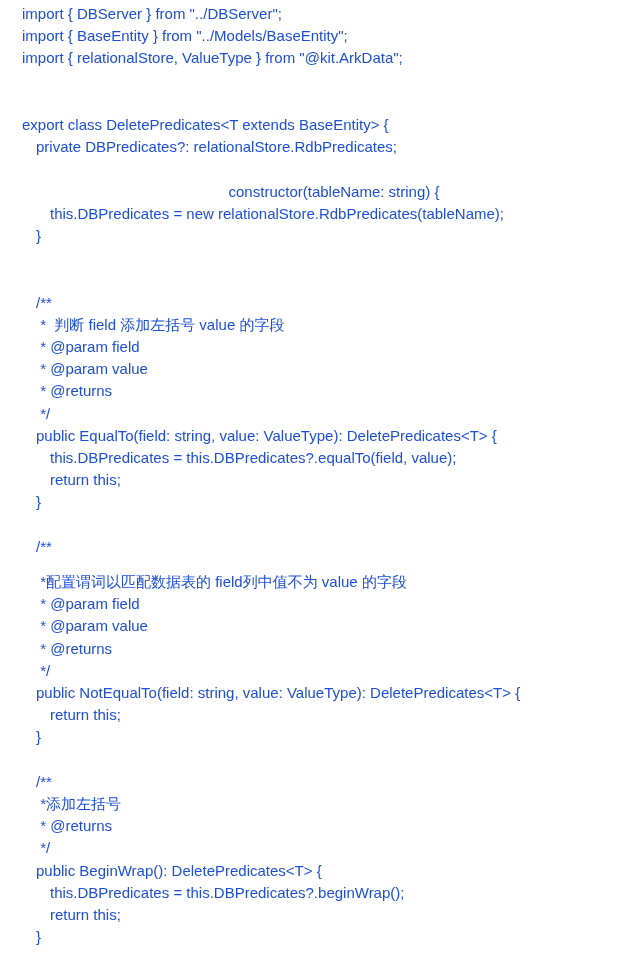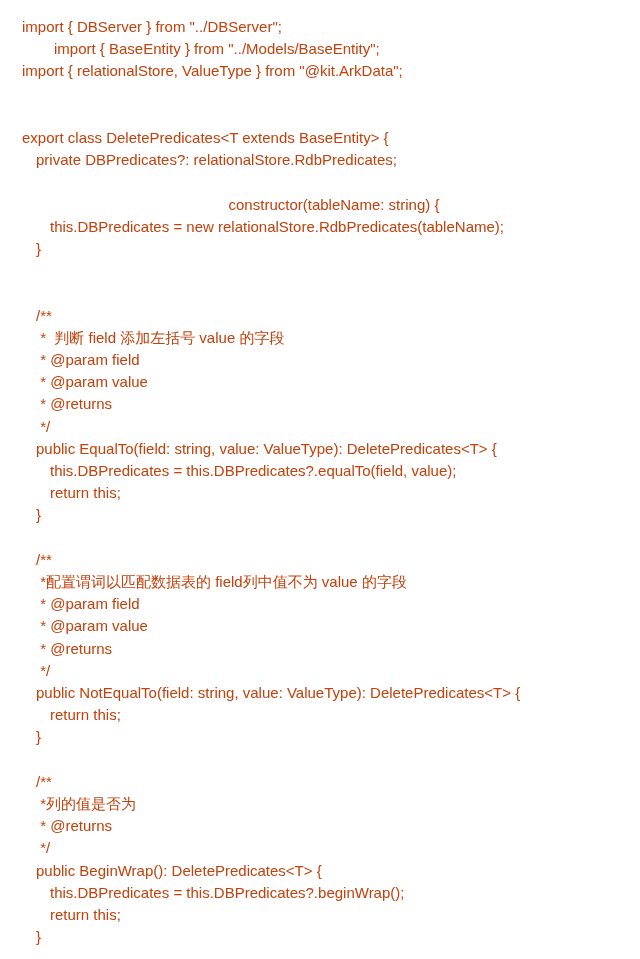--- a/index.html
+++ b/index.html
@@ -8,39 +8,39 @@
     background: #ffffff;
   }
   body {
     width: 640px;
     height: 959px;
     overflow: hidden;
   }
   .code-snippet {
     box-sizing: border-box;
     width: 640px;
-    padding: 16px 8px 0 22px;
+    padding: 3px 8px 0 22px;
     font-family: "Liberation Sans", "DejaVu Sans", sans-serif;
     font-size: 15px;
     line-height: 22.2px;
-    color: #c2410c;
+    color: #1d4ed8;
     font-weight: 400;
     letter-spacing: 0;
   }
   .code-line {
     white-space: pre;
     min-height: 22.2px;
   }
 </style>
 </head>
 <body>
 
 <div id="code-root" class="code-snippet">
     <div class="code-line" style="padding-left: 0px;">import { DBServer } from "../DBServer";</div>
-    <div class="code-line" style="padding-left: 0px; margin-left: 32px;">import { BaseEntity } from "../Models/BaseEntity";</div>
+    <div class="code-line" style="padding-left: 0px;">import { BaseEntity } from "../Models/BaseEntity";</div>
     <div class="code-line" style="padding-left: 0px;">import { relationalStore, ValueType } from "@kit.ArkData";</div>
     <div class="code-line" style="padding-left: 0px;"></div>
     <div class="code-line" style="padding-left: 0px;"></div>
     <div class="code-line" style="padding-left: 0px;">export class DeletePredicates&lt;T extends BaseEntity&gt; {</div>
     <div class="code-line" style="padding-left: 14px;">private DBPredicates?: relationalStore.RdbPredicates;</div>
     <div class="code-line" style="padding-left: 0px;"></div>
     <div class="code-line" style="padding-left: 14px; text-align: center;">constructor(tableName: string) {</div>
     <div class="code-line" style="padding-left: 28px;">this.DBPredicates = new relationalStore.RdbPredicates(tableName);</div>
     <div class="code-line" style="padding-left: 14px;">}</div>
     <div class="code-line" style="padding-left: 0px;"></div>
@@ -50,30 +50,30 @@
     <div class="code-line" style="padding-left: 14px;"> * @param field</div>
     <div class="code-line" style="padding-left: 14px;"> * @param value</div>
     <div class="code-line" style="padding-left: 14px;"> * @returns</div>
     <div class="code-line" style="padding-left: 14px;"> */</div>
     <div class="code-line" style="padding-left: 14px;">public EqualTo(field: string, value: ValueType): DeletePredicates&lt;T&gt; {</div>
     <div class="code-line" style="padding-left: 28px;">this.DBPredicates = this.DBPredicates?.equalTo(field, value);</div>
     <div class="code-line" style="padding-left: 28px;">return this;</div>
     <div class="code-line" style="padding-left: 14px;">}</div>
     <div class="code-line" style="padding-left: 0px;"></div>
     <div class="code-line" style="padding-left: 14px;">/**</div>
-    <div class="code-line" style="padding-left: 14px;"> *配置谓词以匹配数据表的 field列中值不为 value 的字段</div>
+    <div class="code-line" style="padding-left: 14px; margin-top: 13px;"> *配置谓词以匹配数据表的 field列中值不为 value 的字段</div>
     <div class="code-line" style="padding-left: 14px;"> * @param field</div>
     <div class="code-line" style="padding-left: 14px;"> * @param value</div>
     <div class="code-line" style="padding-left: 14px;"> * @returns</div>
     <div class="code-line" style="padding-left: 14px;"> */</div>
     <div class="code-line" style="padding-left: 14px;">public NotEqualTo(field: string, value: ValueType): DeletePredicates&lt;T&gt; {</div>
     <div class="code-line" style="padding-left: 28px;">return this;</div>
     <div class="code-line" style="padding-left: 14px;">}</div>
     <div class="code-line" style="padding-left: 0px;"></div>
     <div class="code-line" style="padding-left: 14px;">/**</div>
-    <div class="code-line" style="padding-left: 14px;"> *列的值是否为</div>
+    <div class="code-line" style="padding-left: 14px;"> *添加左括号</div>
     <div class="code-line" style="padding-left: 14px;"> * @returns</div>
     <div class="code-line" style="padding-left: 14px;"> */</div>
     <div class="code-line" style="padding-left: 14px;">public BeginWrap(): DeletePredicates&lt;T&gt; {</div>
     <div class="code-line" style="padding-left: 28px;">this.DBPredicates = this.DBPredicates?.beginWrap();</div>
     <div class="code-line" style="padding-left: 28px;">return this;</div>
     <div class="code-line" style="padding-left: 14px;">}</div>
   </div>
 
 </body></html>

